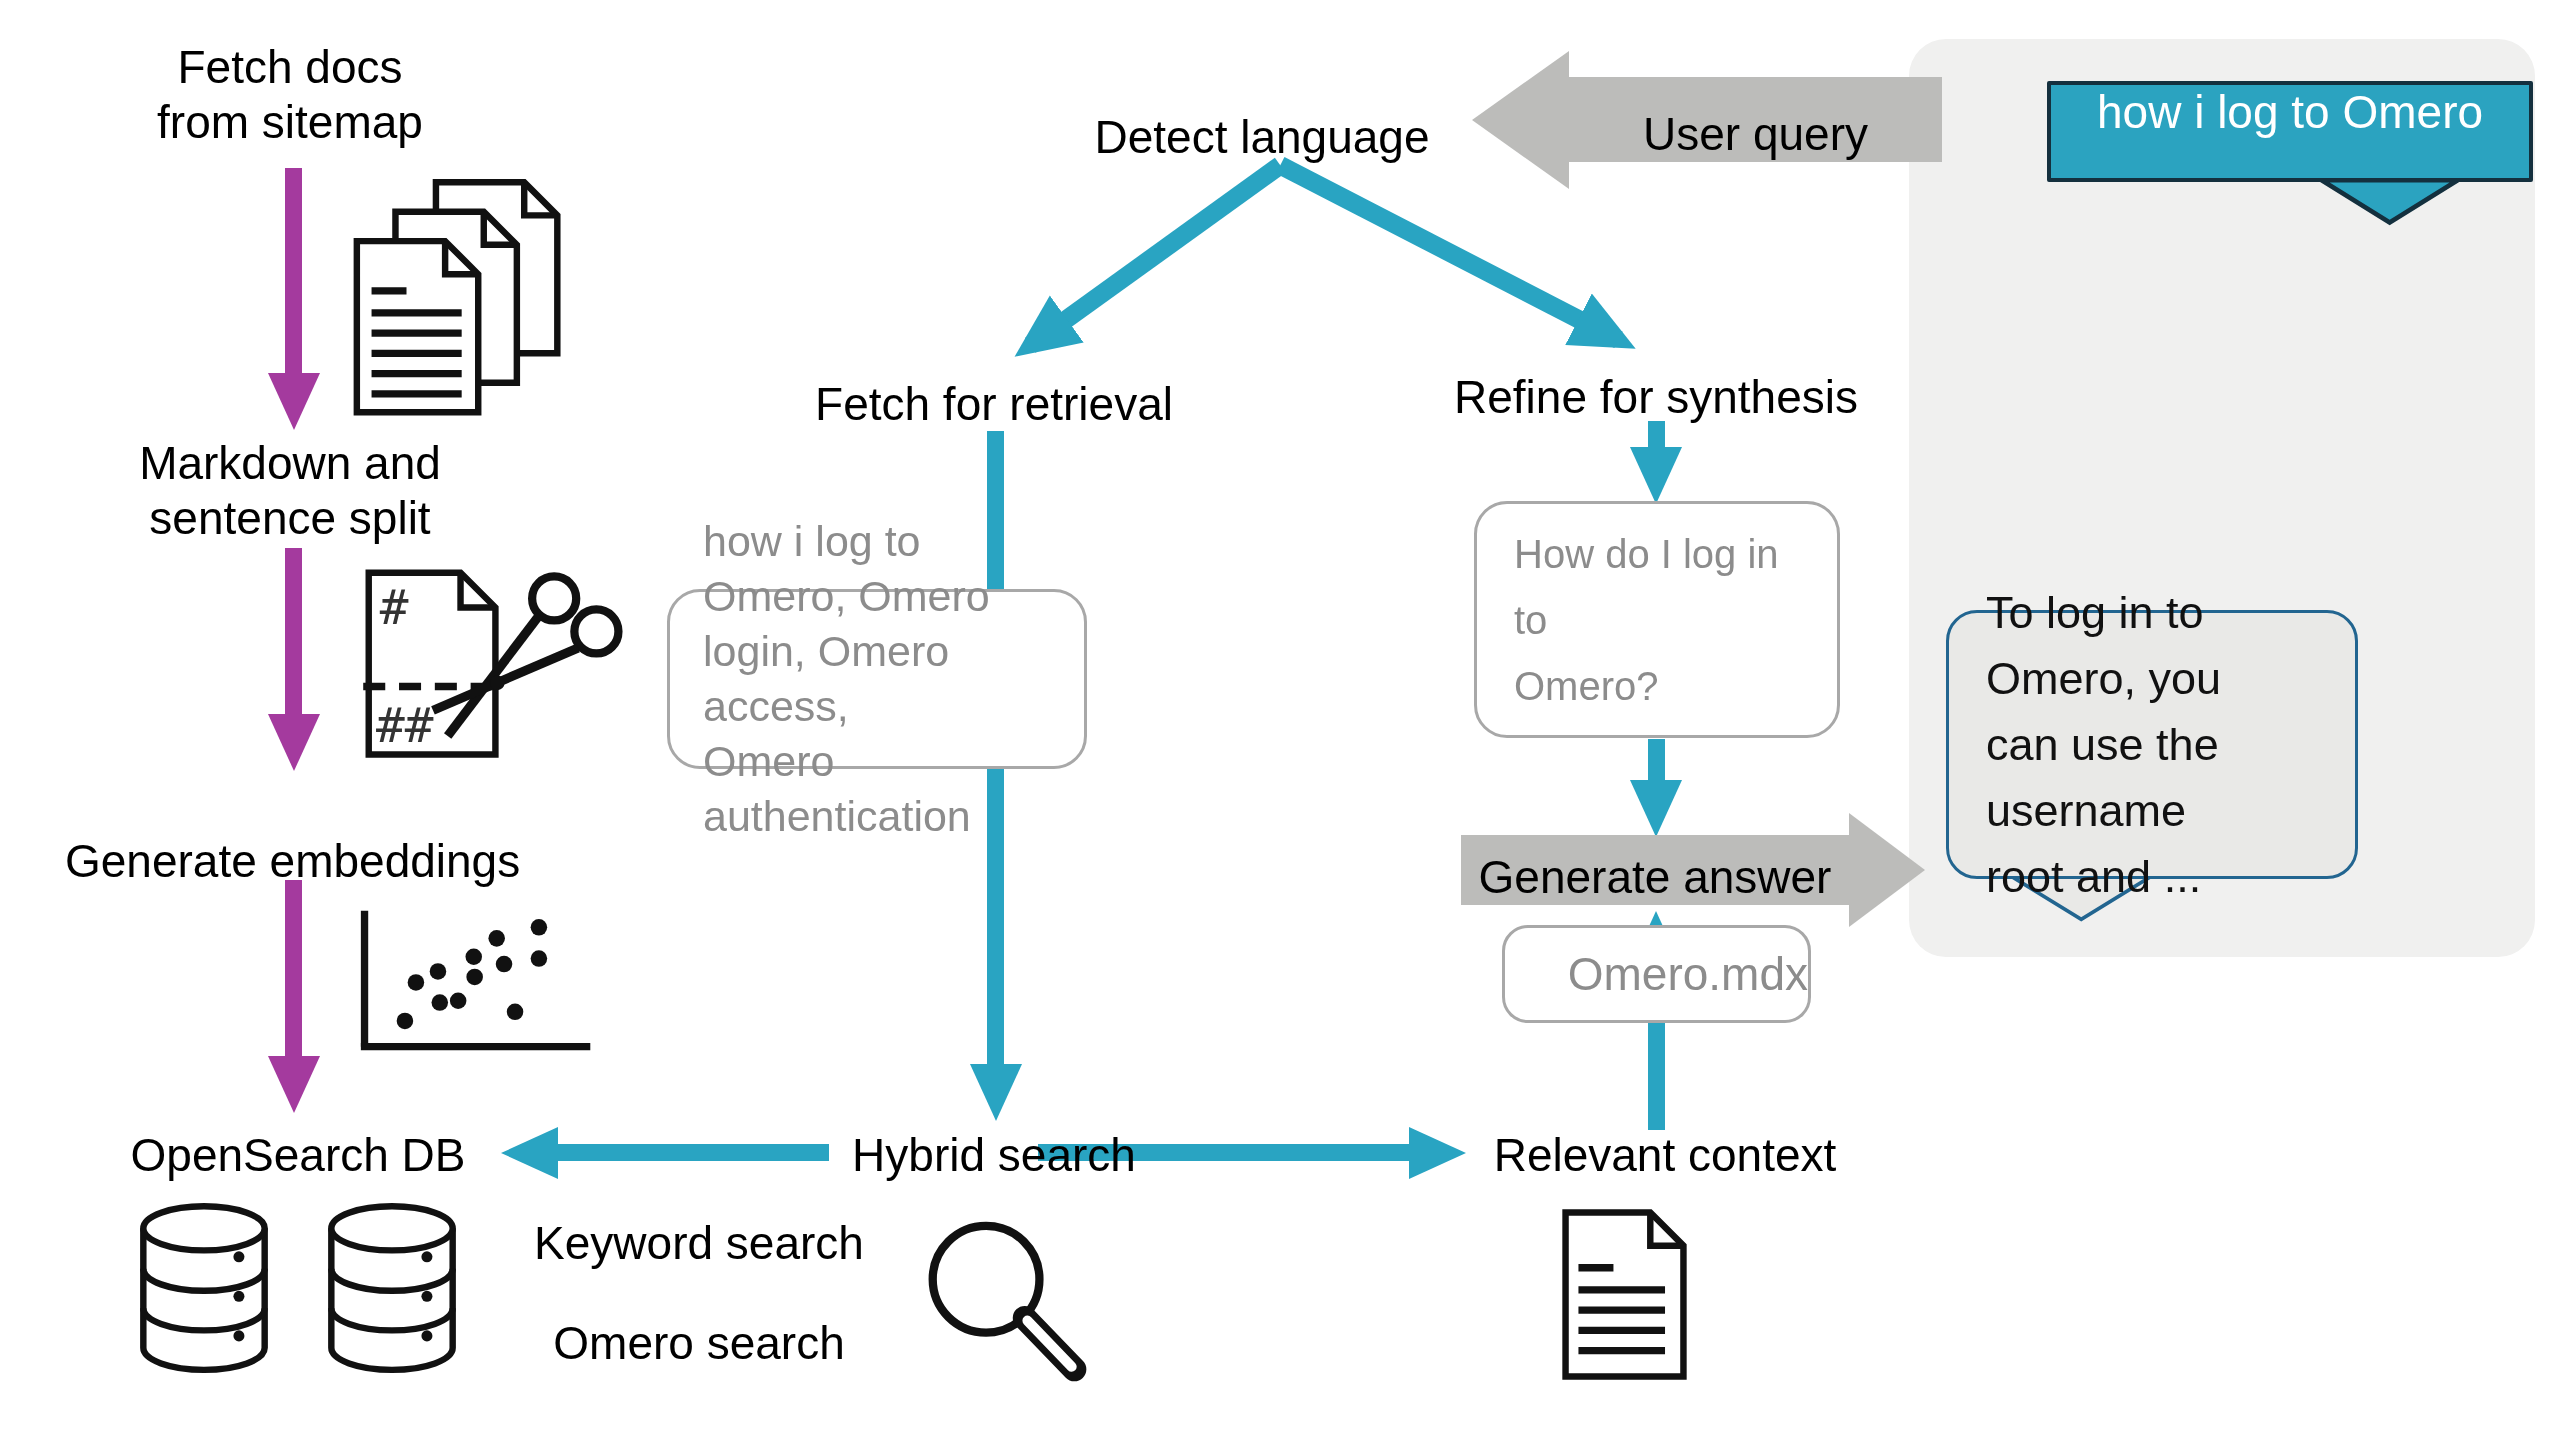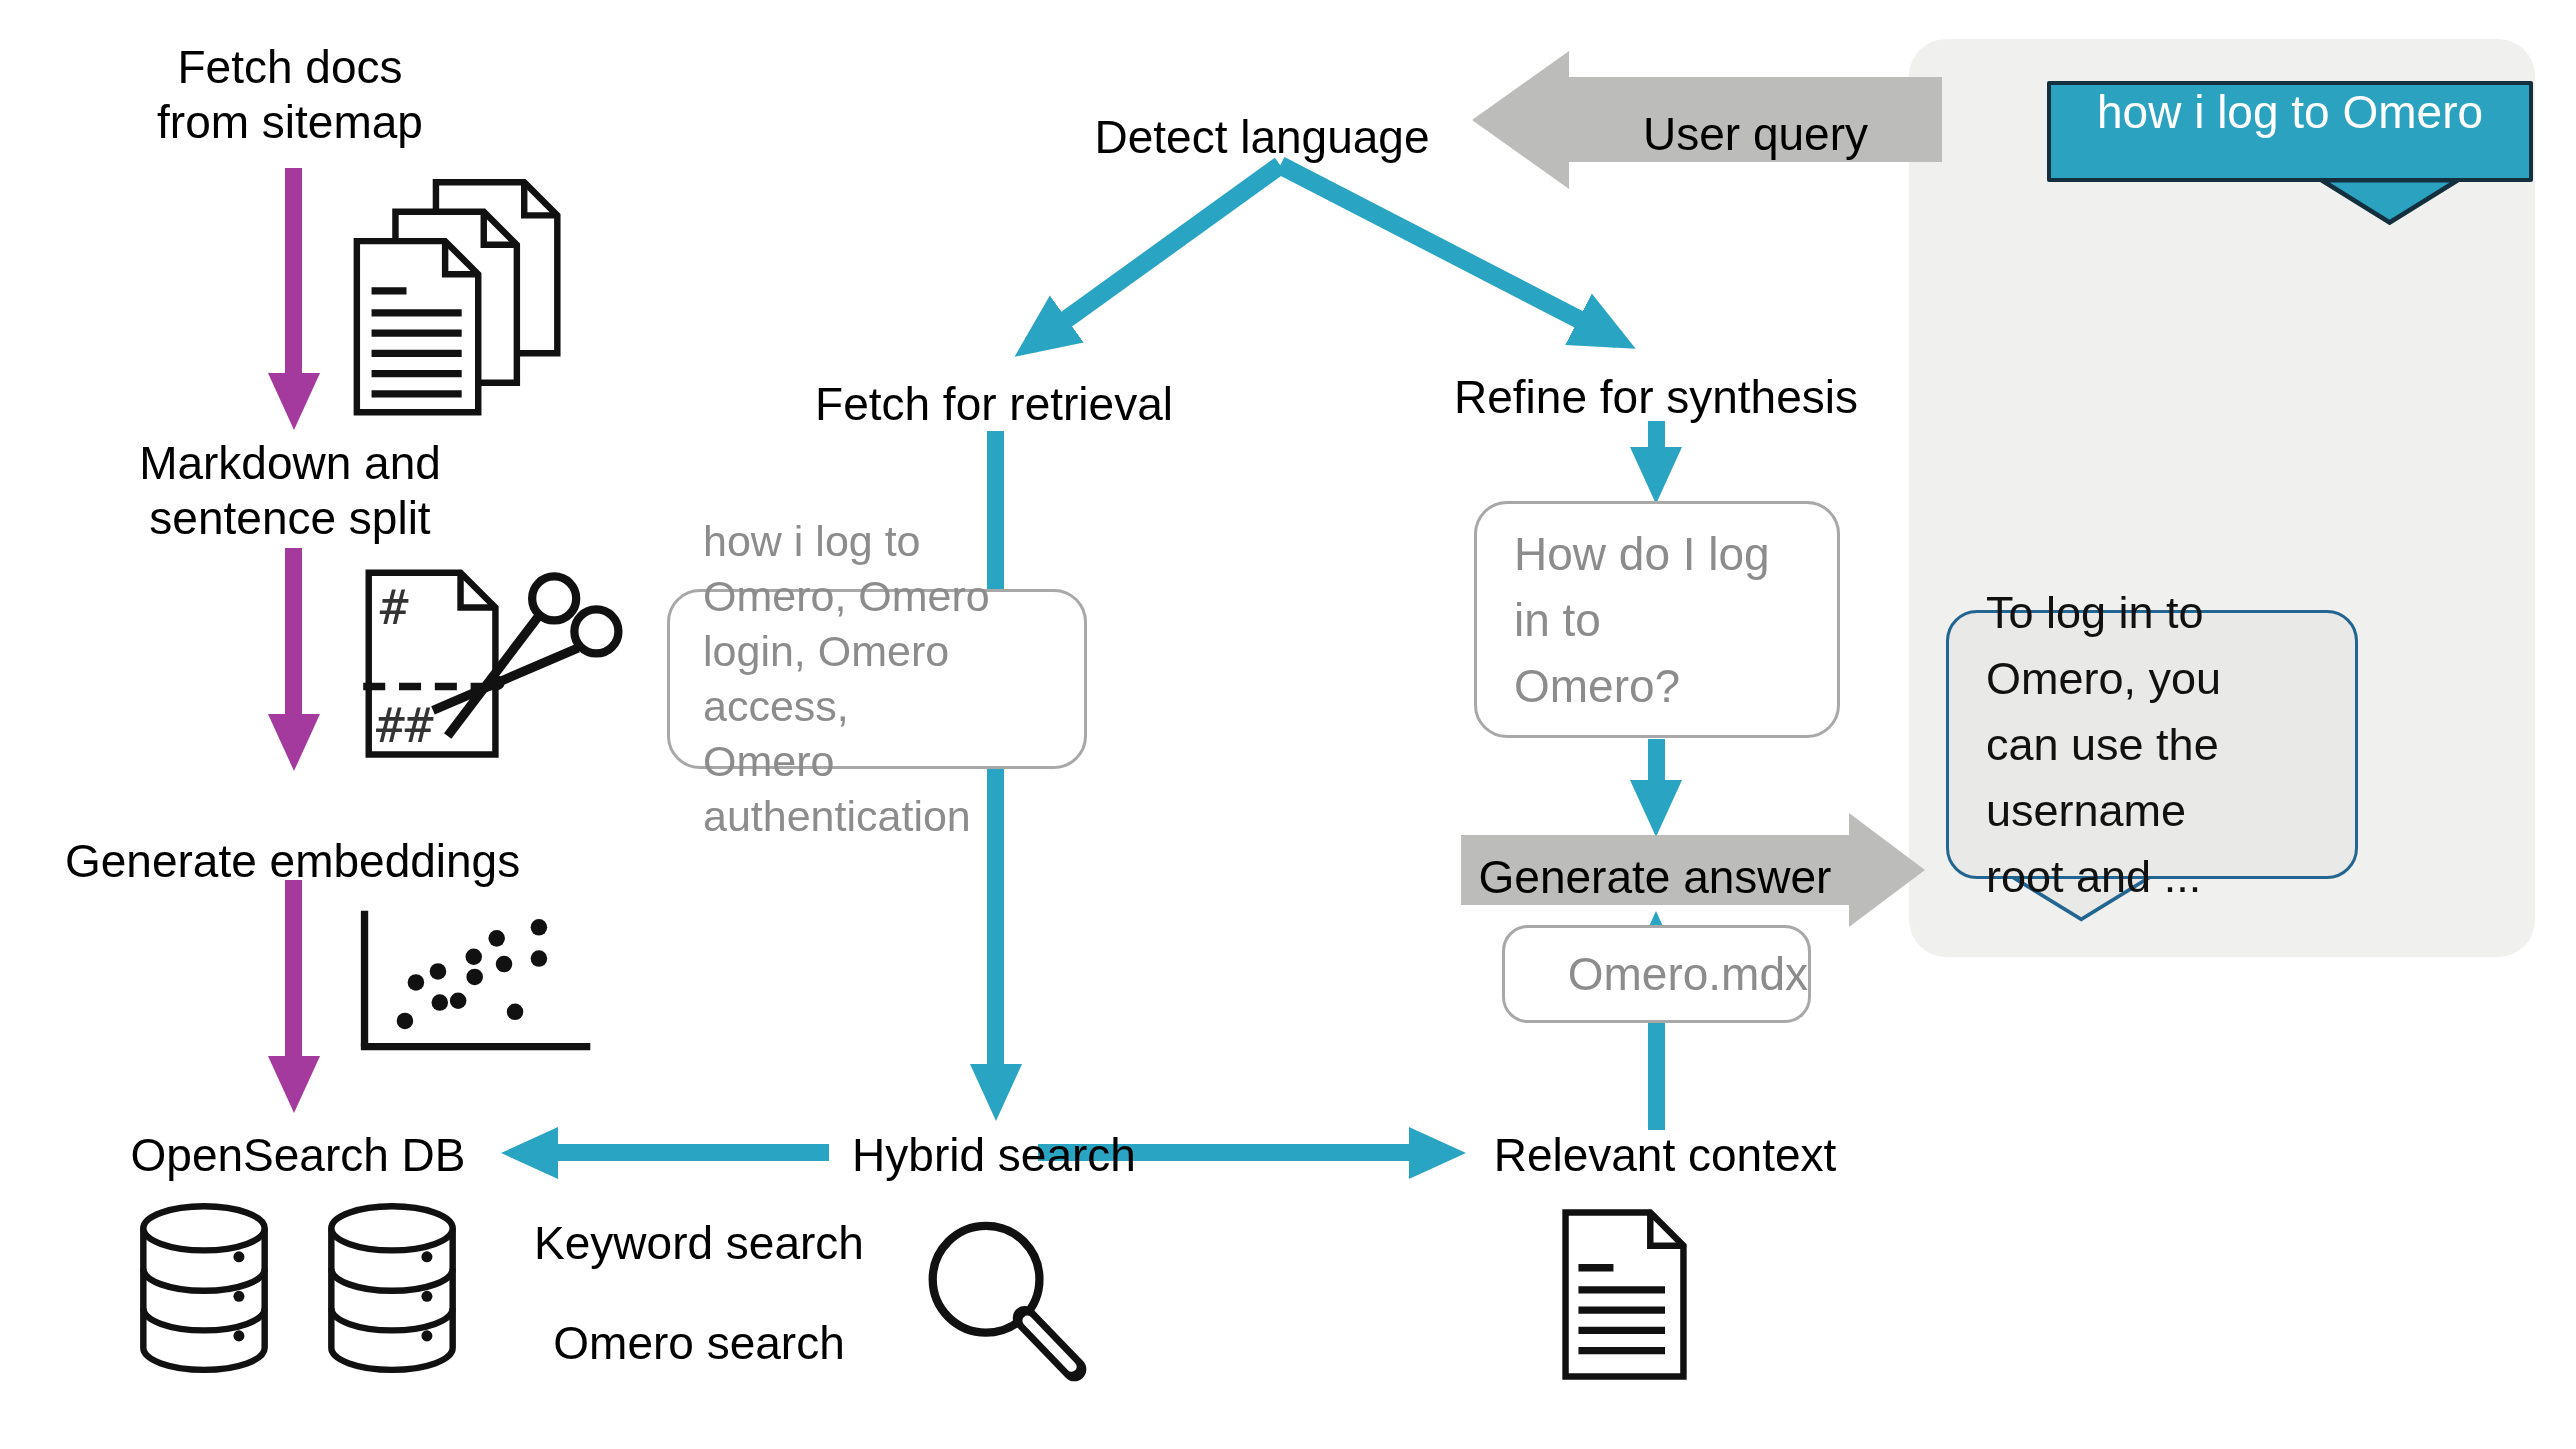--- a/index.html
+++ b/index.html
@@ -180,21 +180,21 @@
 
 <div class="bubble" style="left:667px;top:589px;width:420px;height:180px;padding:9.2px 33px;line-height:55px;box-sizing:border-box;">
   <span>how i log to Omero, Omero
 login, Omero access,
 Omero authentication</span>
 </div>
 
 <div class="shaft-v teal" style="left:1648px;top:421px;height:28px;"></div>
 <div class="head head-down-teal" style="left:1630px;top:447px;"></div>
 
-<div class="bubble" style="left:1474px;top:501px;width:366px;height:237px;padding:18.4px 37px;font-size:46px;line-height:66px;box-sizing:border-box;">
+<div class="bubble" style="left:1474px;top:501px;width:366px;height:237px;padding:18.4px 37px;font-size:40px;line-height:66px;box-sizing:border-box;">
   <span>How do I log in to
 Omero?</span>
 </div>
 
 <div class="shaft-v teal" style="left:1648px;top:739px;height:43px;"></div>
 <div class="head head-down-teal" style="left:1630px;top:780px;"></div>
 
 <div class="gray-body" style="left:1461px;top:835px;width:388px;height:70px;">
   <div class="label">Generate answer</div>
 </div>

